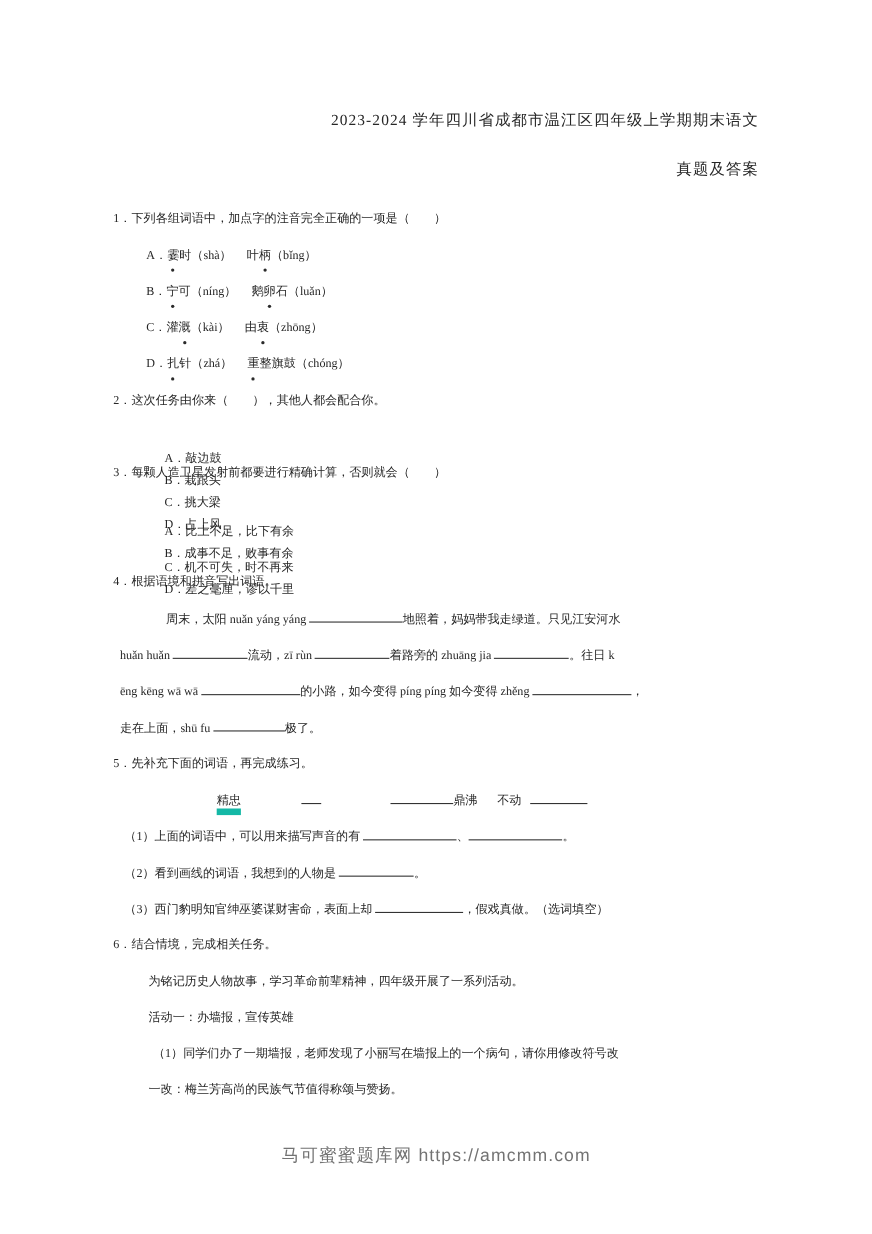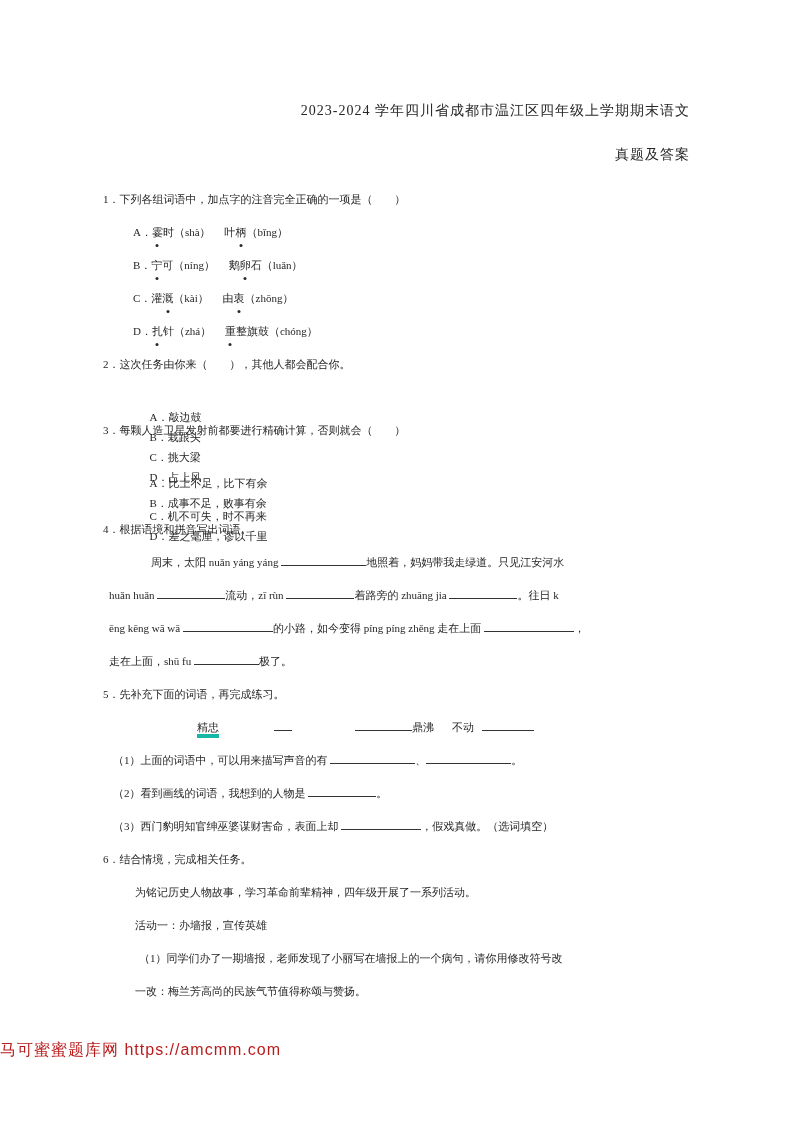--- a/index.html
+++ b/index.html
@@ -22,24 +22,24 @@
   .optcol { display:inline-block; width:119px; }
   .optcol:last-child { width:auto; }
   .optwide { display:inline-block; width:237px; }
   .optwide:last-child { width:auto; }
   .blank { display:inline-block; height:14px; border-bottom:1px solid #333; }
   .dot-char { position:relative; display:inline-block; }
   .dot-char::after {
     content:""; position:absolute; left:50%; bottom:-5px; transform:translateX(-50%);
     width:3px; height:3px; border-radius:50%; background:#2a2a2a;
   }
-  .underline-word { border-bottom:4px solid #14b8a6; padding-bottom:1px; }
+  .underline-word { border-bottom:6px solid #14b8a6; padding-bottom:1px; }
   .footer {
     position:absolute; top:1040px; left:0; width:100%;
-    text-align:left; font-size:16px; color:#b91c1c; letter-spacing:1px;
+    text-align:center; font-size:16px; color:#737373; letter-spacing:1px;
     font-family:"Liberation Sans","DejaVu Sans",sans-serif;
   }
 </style>
 </head>
 <body>
 
 <div class="page">
 
   <div class="title l1">2023-2024 学年四川省成都市温江区四年级上学期期末语文</div>
   <div class="title l2">真题及答案</div>
@@ -66,21 +66,21 @@
       <span class="optwide">B．成事不足，败事有余</span>
     </div>
     <div class="line opt-indent">
       <span class="optwide">C．机不可失，时不再来</span>
       <span class="optwide">D．差之毫厘，谬以千里</span>
     </div>
 
     <div class="line">4．根据语境和拼音写出词语。</div>
     <div class="line para-indent"><span style="margin-left: 42px;">周末，太阳 nuǎn yáng yáng </span><span class="blank" style="width: 85px;"></span><span>地照着，妈妈带我走绿道。只见江安河水</span></div>
     <div class="line para-indent"><span>huǎn huǎn </span><span class="blank" style="width: 68px;"></span><span>流动，zī rùn </span><span class="blank" style="width: 68px;"></span><span>着路旁的 zhuāng jia </span><span class="blank" style="width: 68px;"></span><span>。往日 k</span></div>
-    <div class="line para-indent"><span>ēng kēng wā wā </span><span class="blank" style="width: 90px;"></span><span>的小路，如今变得 píng píng zhěng 走在上面 </span><span class="blank" style="width: 90px;"></span><span>，</span></div>
+    <div class="line para-indent"><span>ēng kēng wā wā </span><span class="blank" style="width: 90px;"></span><span>的小路，如今变得 píng píng 如今变得 zhěng </span><span class="blank" style="width: 90px;"></span><span>，</span></div>
     <div class="line para-indent"><span>走在上面，shū fu </span><span class="blank" style="width: 65px;"></span><span>极了。</span></div>
 
     <div class="line">5．先补充下面的词语，再完成练习。</div>
     <div class="line"><span class="underline-word" style="margin-left: 94px;">精忠</span><span class="blank" style="width: 18px; margin-left: 55px;"></span><span class="blank" style="width: 57px; margin-left: 63px;"></span><span>鼎沸</span><span style="margin-left: 18px;">不动</span><span class="blank" style="width: 52px; margin-left: 8px;"></span></div>
     <div class="line"><span style="margin-left: 10px;">（1）上面的词语中，可以用来描写声音的有 </span><span class="blank" style="width: 85px;"></span><span>、</span><span class="blank" style="width: 85px;"></span><span>。</span></div>
     <div class="line"><span style="margin-left: 10px;">（2）看到画线的词语，我想到的人物是 </span><span class="blank" style="width: 68px;"></span><span>。</span></div>
     <div class="line"><span style="margin-left: 10px;">（3）西门豹明知官绅巫婆谋财害命，表面上却 </span><span class="blank" style="width: 80px;"></span><span>，假戏真做。（选词填空）</span></div>
 
     <div class="line">6．结合情境，完成相关任务。</div>
     <div class="line" style="padding-left:32px">为铭记历史人物故事，学习革命前辈精神，四年级开展了一系列活动。</div>

